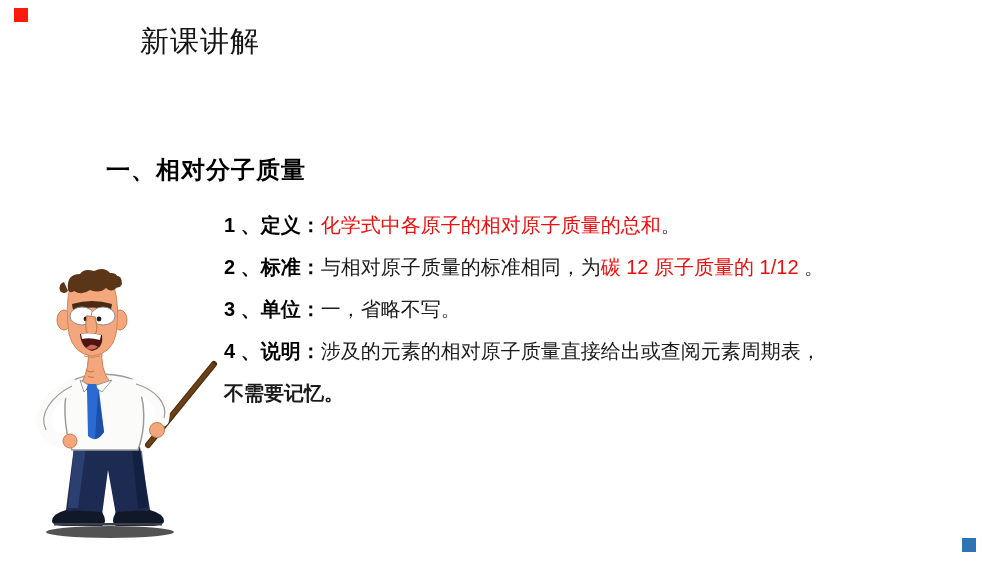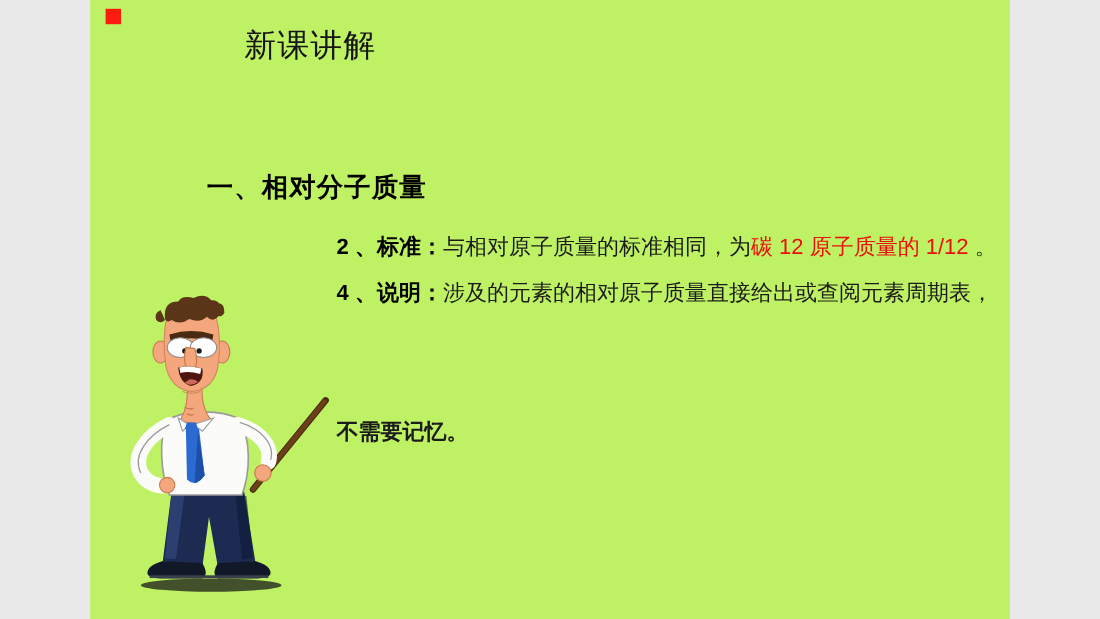--- a/index.html
+++ b/index.html
@@ -1,19 +1,19 @@
 <!DOCTYPE html>
 <html><head>
 <meta charset="utf-8">
 <style>
   html,body{margin:0;padding:0;background:#e9e9e9;}
   .slide{
     position:relative;
-    width:836px;height:563px;
-    background:#bef264;
+    width:1000px;height:563px;
+    background:#ffffff;
     overflow:hidden;
     font-family:"Liberation Sans","DejaVu Sans",sans-serif;
     color:#1b1b1b;
     margin:0 auto;
   }
   .corner-square{position:absolute;width:14px;height:14px;}
   .corner-square.top-left{left:14px;top:8px;}
   .corner-square.bottom-right{left:962px;top:538px;}
   .slide-title{
     position:absolute;left:140px;top:22px;
@@ -43,21 +43,23 @@
 
 <div class="slide">
 
   <div class="corner-square top-left" style="background-color: rgb(255, 26, 14);"></div>
 
   <div class="slide-title">新课讲解</div>
 
   <h1 class="section-heading">一、相对分子质量</h1>
 
   <div class="content">
+    <div class="item-line"><span class="item-label">1 、定义：</span><span class="seg-pre"></span><span class="seg-red" style="color: rgb(238, 13, 13);">化学式中各原子的相对原子质量的总和</span><span class="seg-post">。</span></div>
     <div class="item-line"><span class="item-label">2 、标准：</span><span class="seg-pre">与相对原子质量的标准相同，为</span><span class="seg-red" style="color: rgb(238, 13, 13);">碳 12 原子质量的 1/12 </span><span class="seg-post">。</span></div>
+    <div class="item-line"><span class="item-label">3 、单位：</span><span class="seg-pre">一，省略不写。</span><span class="seg-red" style="color: rgb(238, 13, 13);"></span><span class="seg-post"></span></div>
     <div class="item-line"><span class="item-label">4 、说明：</span><span class="seg-pre">涉及的元素的相对原子质量直接给出或查阅元素周期表，</span><span class="seg-red" style="color: rgb(238, 13, 13);"></span><span class="seg-post"></span></div>
   </div>
 
   <div class="continuation">不需要记忆。</div>
 
   <svg class="illustration" viewBox="0 0 196 286" aria-hidden="true">
 
     <ellipse cx="86" cy="268" rx="64" ry="6" fill="#1a1a1a" opacity="0.75"></ellipse>
 
     <g>

